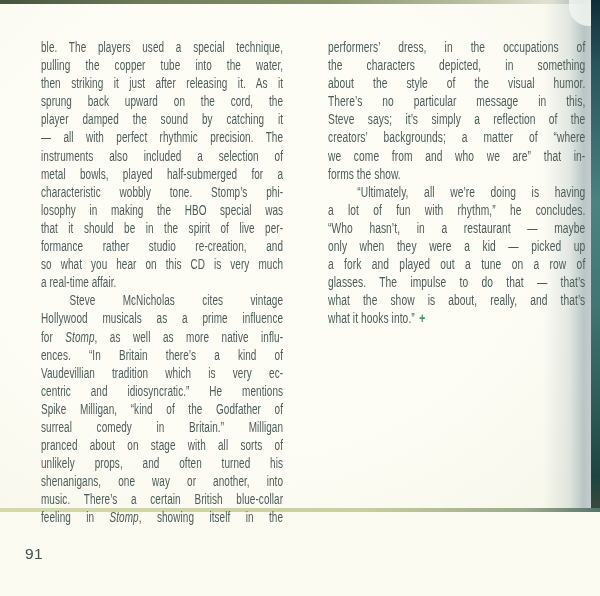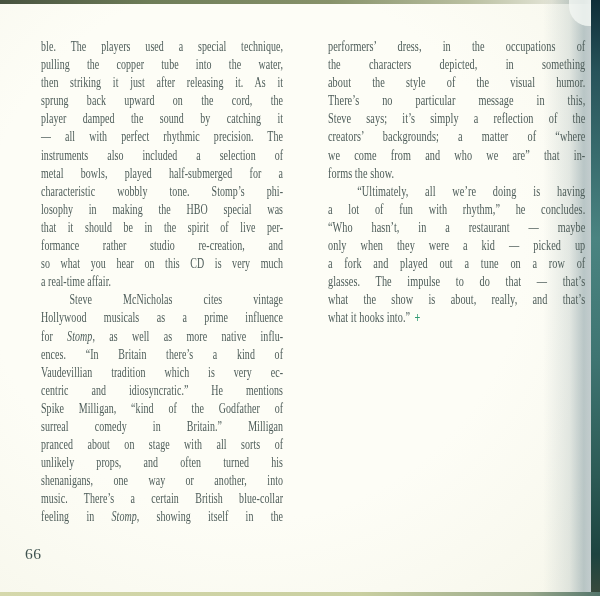--- a/index.html
+++ b/index.html
@@ -6,23 +6,23 @@
     margin: 0;
     padding: 0;
     width: 600px;
     height: 596px;
     overflow: hidden;
     background: #fbfbf1;
   }
   .scan {
     position: relative;
     width: 600px;
-    height: 596px;
+    height: 512px;
     background: radial-gradient(ellipse at 42% 42%, #fdfdf6 55%, #f6f6ea 100%);
-    font-family: Liberation Serif, serif;
+    font-family: Liberation Sans, sans-serif;
   }
   
   .edge-top {
     position: absolute; left: 0; top: 0; width: 100%; height: 4px;
     background: linear-gradient(90deg, #47523f 0%, #6e7d58 25%, #87926a 55%, #b9bfa0 78%, #e3e4d6 92%, #9fb0ac 100%);
   }
   .edge-bottom {
     position: absolute; left: 0; bottom: 0; width: 100%; height: 4px;
     background: linear-gradient(90deg, #d5d8ab 0%, #c9cfa0 60%, #9aa98c 88%, #54756b 100%);
   }
@@ -126,14 +126,14 @@
       <div class="line indent"><span>“Ultimately, all we’re doing is having</span></div>
       <div class="line"><span>a lot of fun with rhythm,” he concludes.</span></div>
       <div class="line"><span>“Who hasn’t, in a restaurant — maybe</span></div>
       <div class="line"><span>only when they were a kid — picked up</span></div>
       <div class="line"><span>a fork and played out a tune on a row of</span></div>
       <div class="line"><span>glasses. The impulse to do that — that’s</span></div>
       <div class="line"><span>what the show is about, really, and that’s</span></div>
       <div class="line end"><span>what it hooks into.”</span><span class="end-mark">+</span></div>
     </div>
 
-  <div class="page-number">66</div>
+  <div class="page-number">91</div>
 </div>
 
 </body></html>

